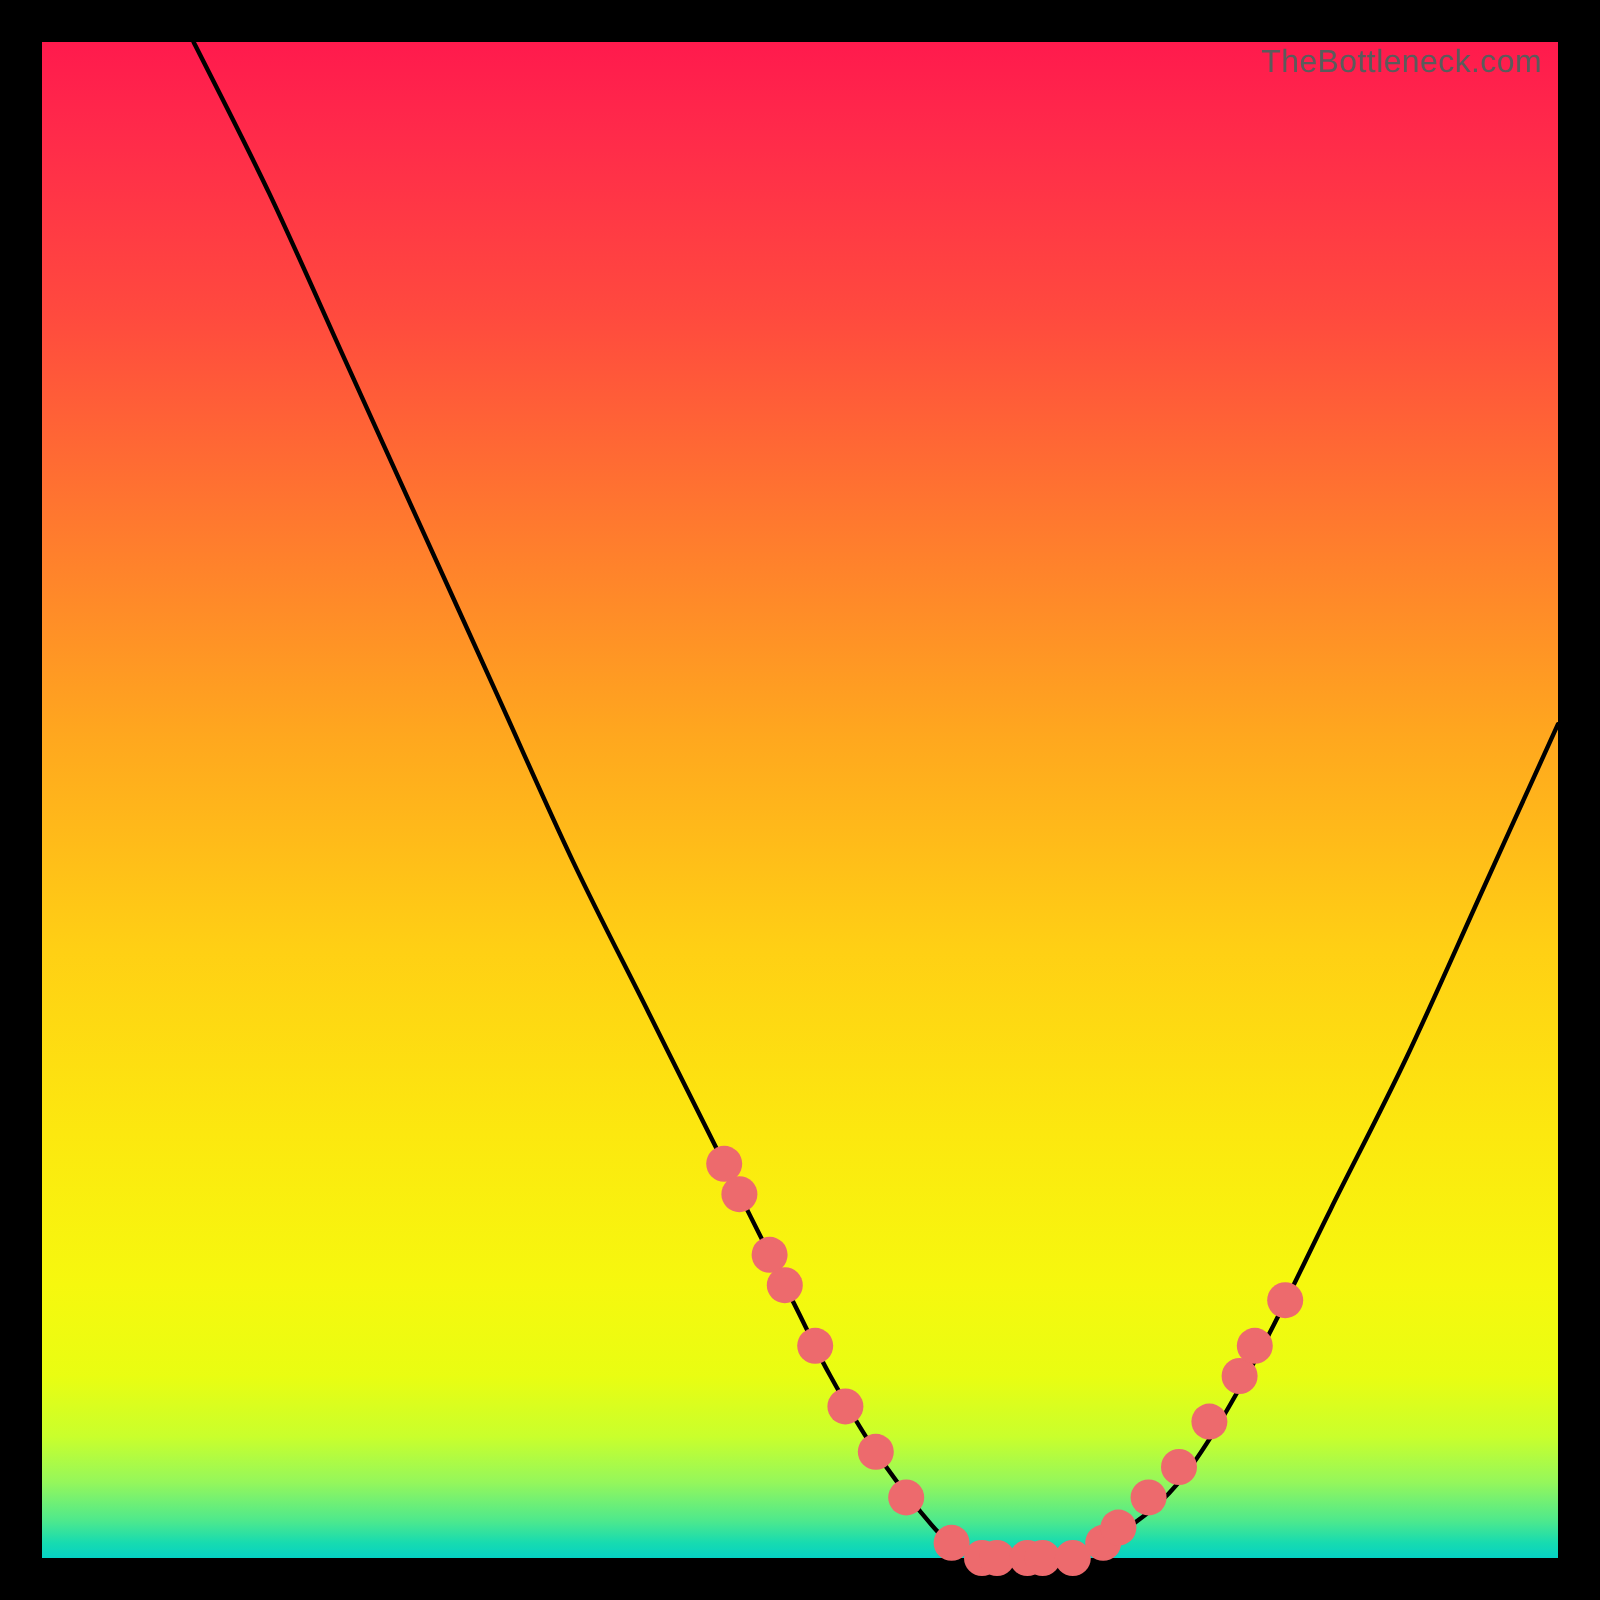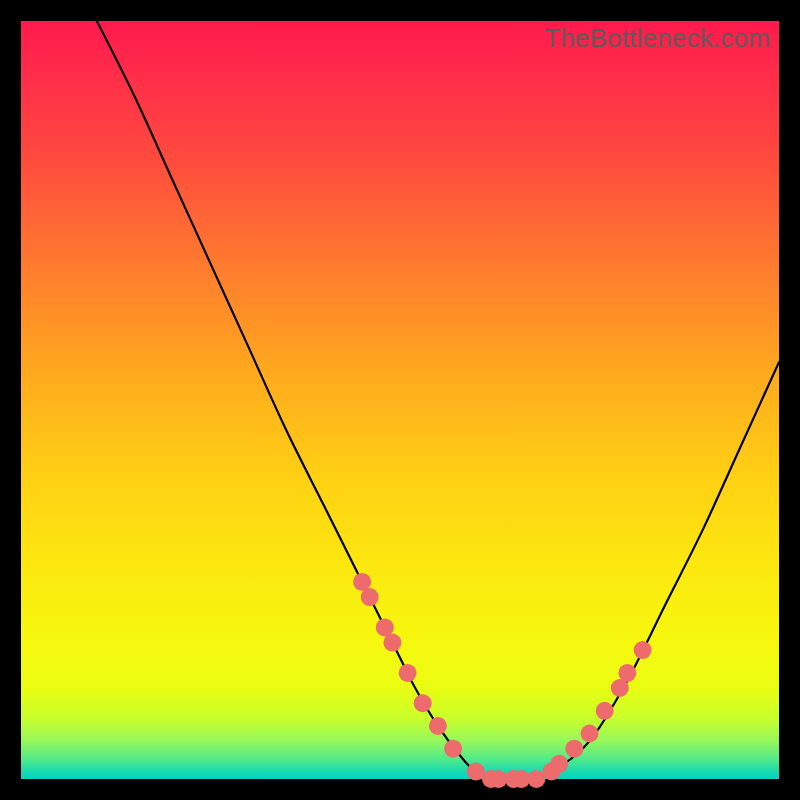--- a/index.html
+++ b/index.html
@@ -37,21 +37,21 @@
       #95f75b 95%,
       #4fe98c 97.5%,
       #17dbb0 99%,
       #05d1c4 100%
     );
   }
   .watermark {
     position: absolute;
     right: 8px;
     top: 2px;
-    font-size: 26px;
+    font-size: 16px;
     font-weight: 500;
     color: #5b5b5b;
     letter-spacing: 0.2px;
     user-select: none;
   }
   svg.curve {
     position: absolute;
     left: 0;
     top: 0;
     width: 758px;

